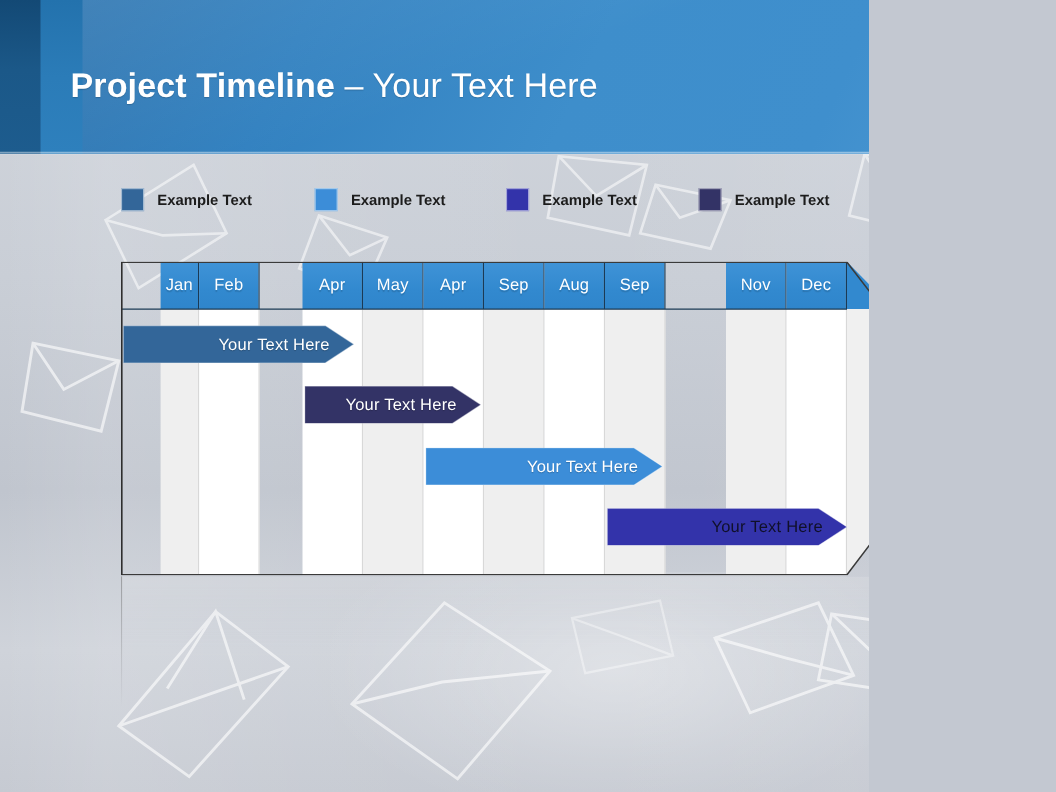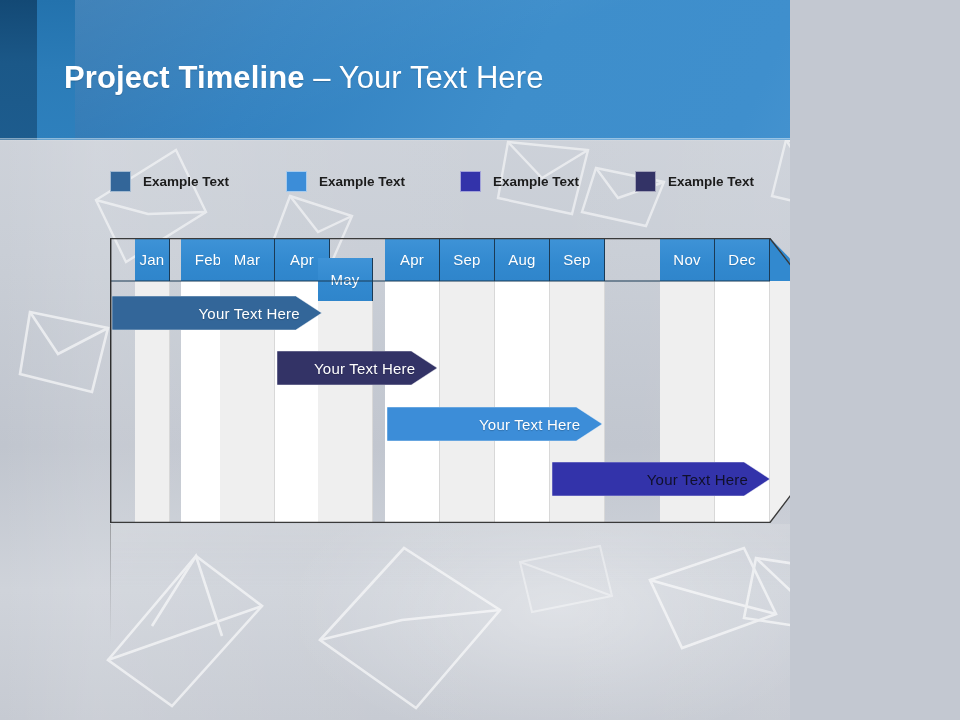--- a/index.html
+++ b/index.html
@@ -226,45 +226,39 @@
   <div class="refl-line"></div>
 
   <div class="chart">
 
     <svg class="arrow-head" width="110" height="285" viewBox="0 0 110 285">
       <polygon points="0,0 110,141 0,285" fill="#f0f0f0" stroke="none"></polygon>
       <polygon points="0,0 42,43 0,43" fill="#3289cf" stroke="none"></polygon>
     </svg>
 
     <div class="gridwrap">
-        <div class="col odd" style="left: 5px; width: 55px; padding-left: 20px;">
+        <div class="col odd" style="left: 16px; width: 55px; padding-left: 20px;">
           <div class="col-head">
             <span>Jan</span>
           </div>
           <div class="col-body"></div>
         </div>
         <div class="col even" style="left: 55px; width: 55px; margin-left: 16px;">
           <div class="col-head">
             <span>Feb</span>
           </div>
           <div class="col-body"></div>
         </div>
-        <div class="col odd" style="left: 110px; width: 55px;">
-          <div class="col-head">
-            <span>Mar</span>
-          </div>
-          <div class="col-body"></div>
-        </div>
         <div class="col even" style="left: 165px; width: 55px;">
           <div class="col-head">
             <span>Apr</span>
           </div>
           <div class="col-body"></div>
         </div>
-        <div class="col odd" style="left: 208px; width: 55px; margin-top: 20px;">
+        <div class="col odd" style="left: 220px; width: 55px;">
           <div class="col-head">
             <span>May</span>
           </div>
           <div class="col-body"></div>
         </div>
         <div class="col even" style="left: 275px; width: 55px;">
           <div class="col-head">
             <span>Apr</span>
           </div>
           <div class="col-body"></div>

